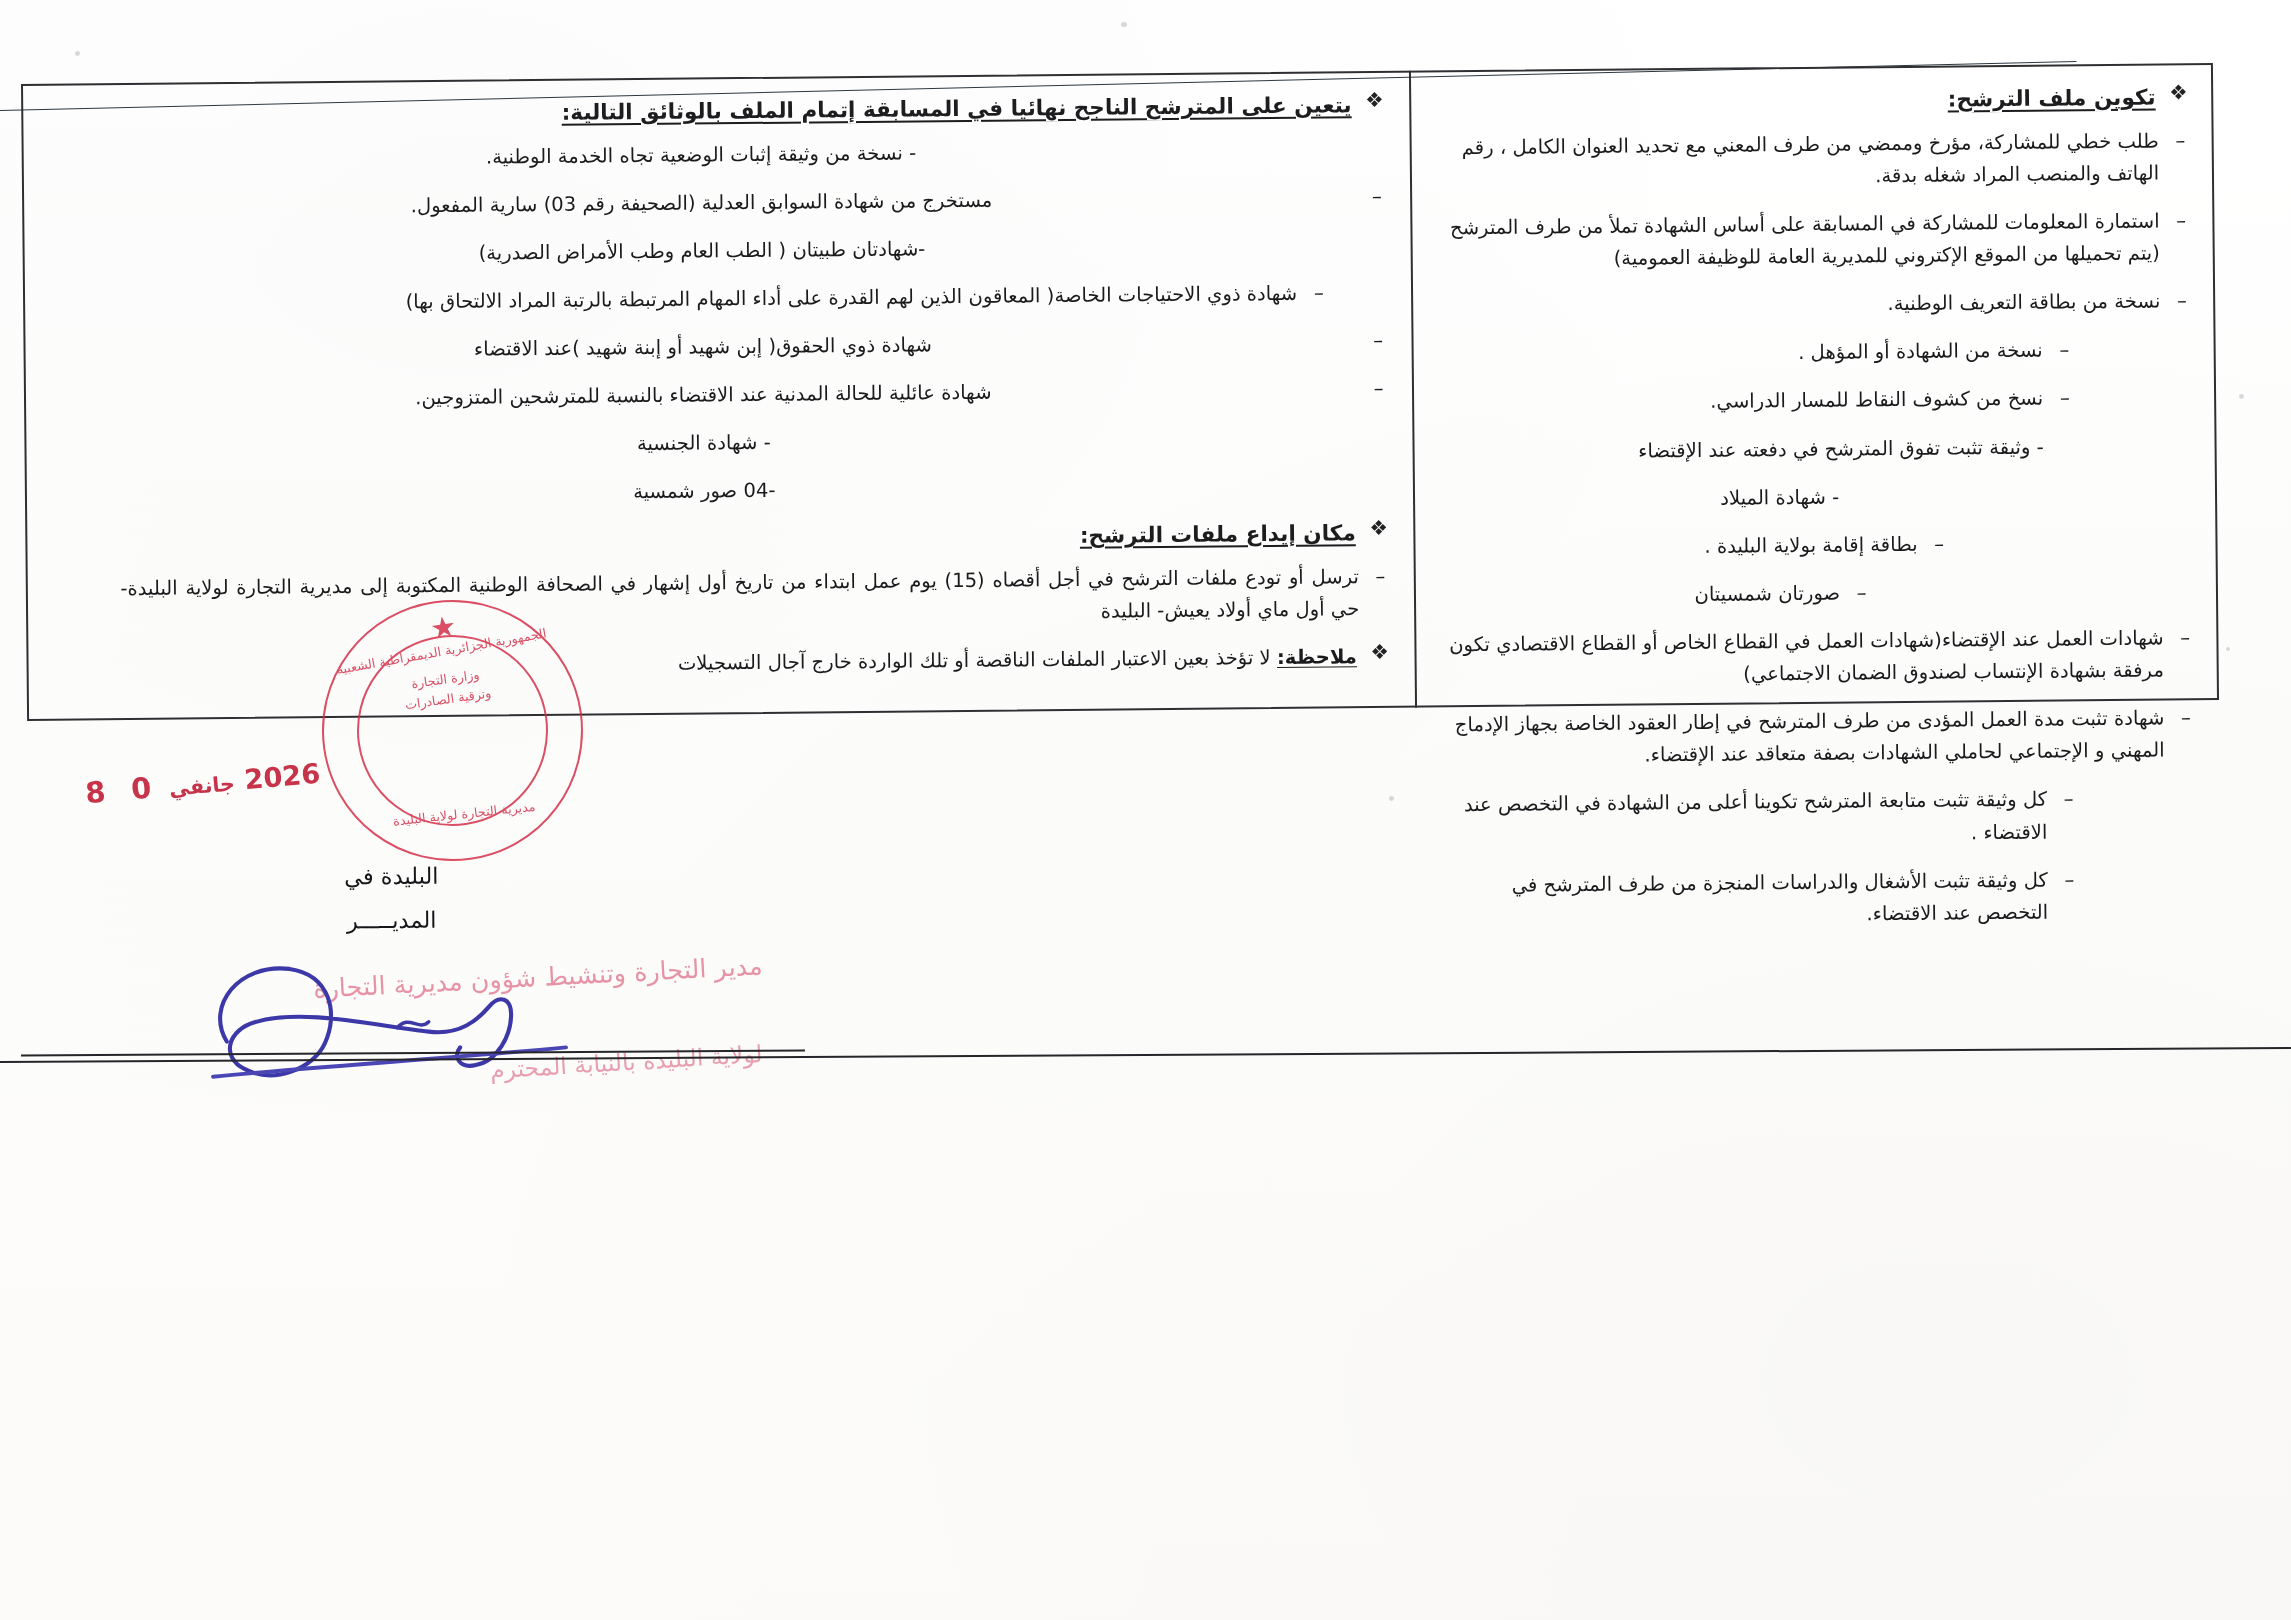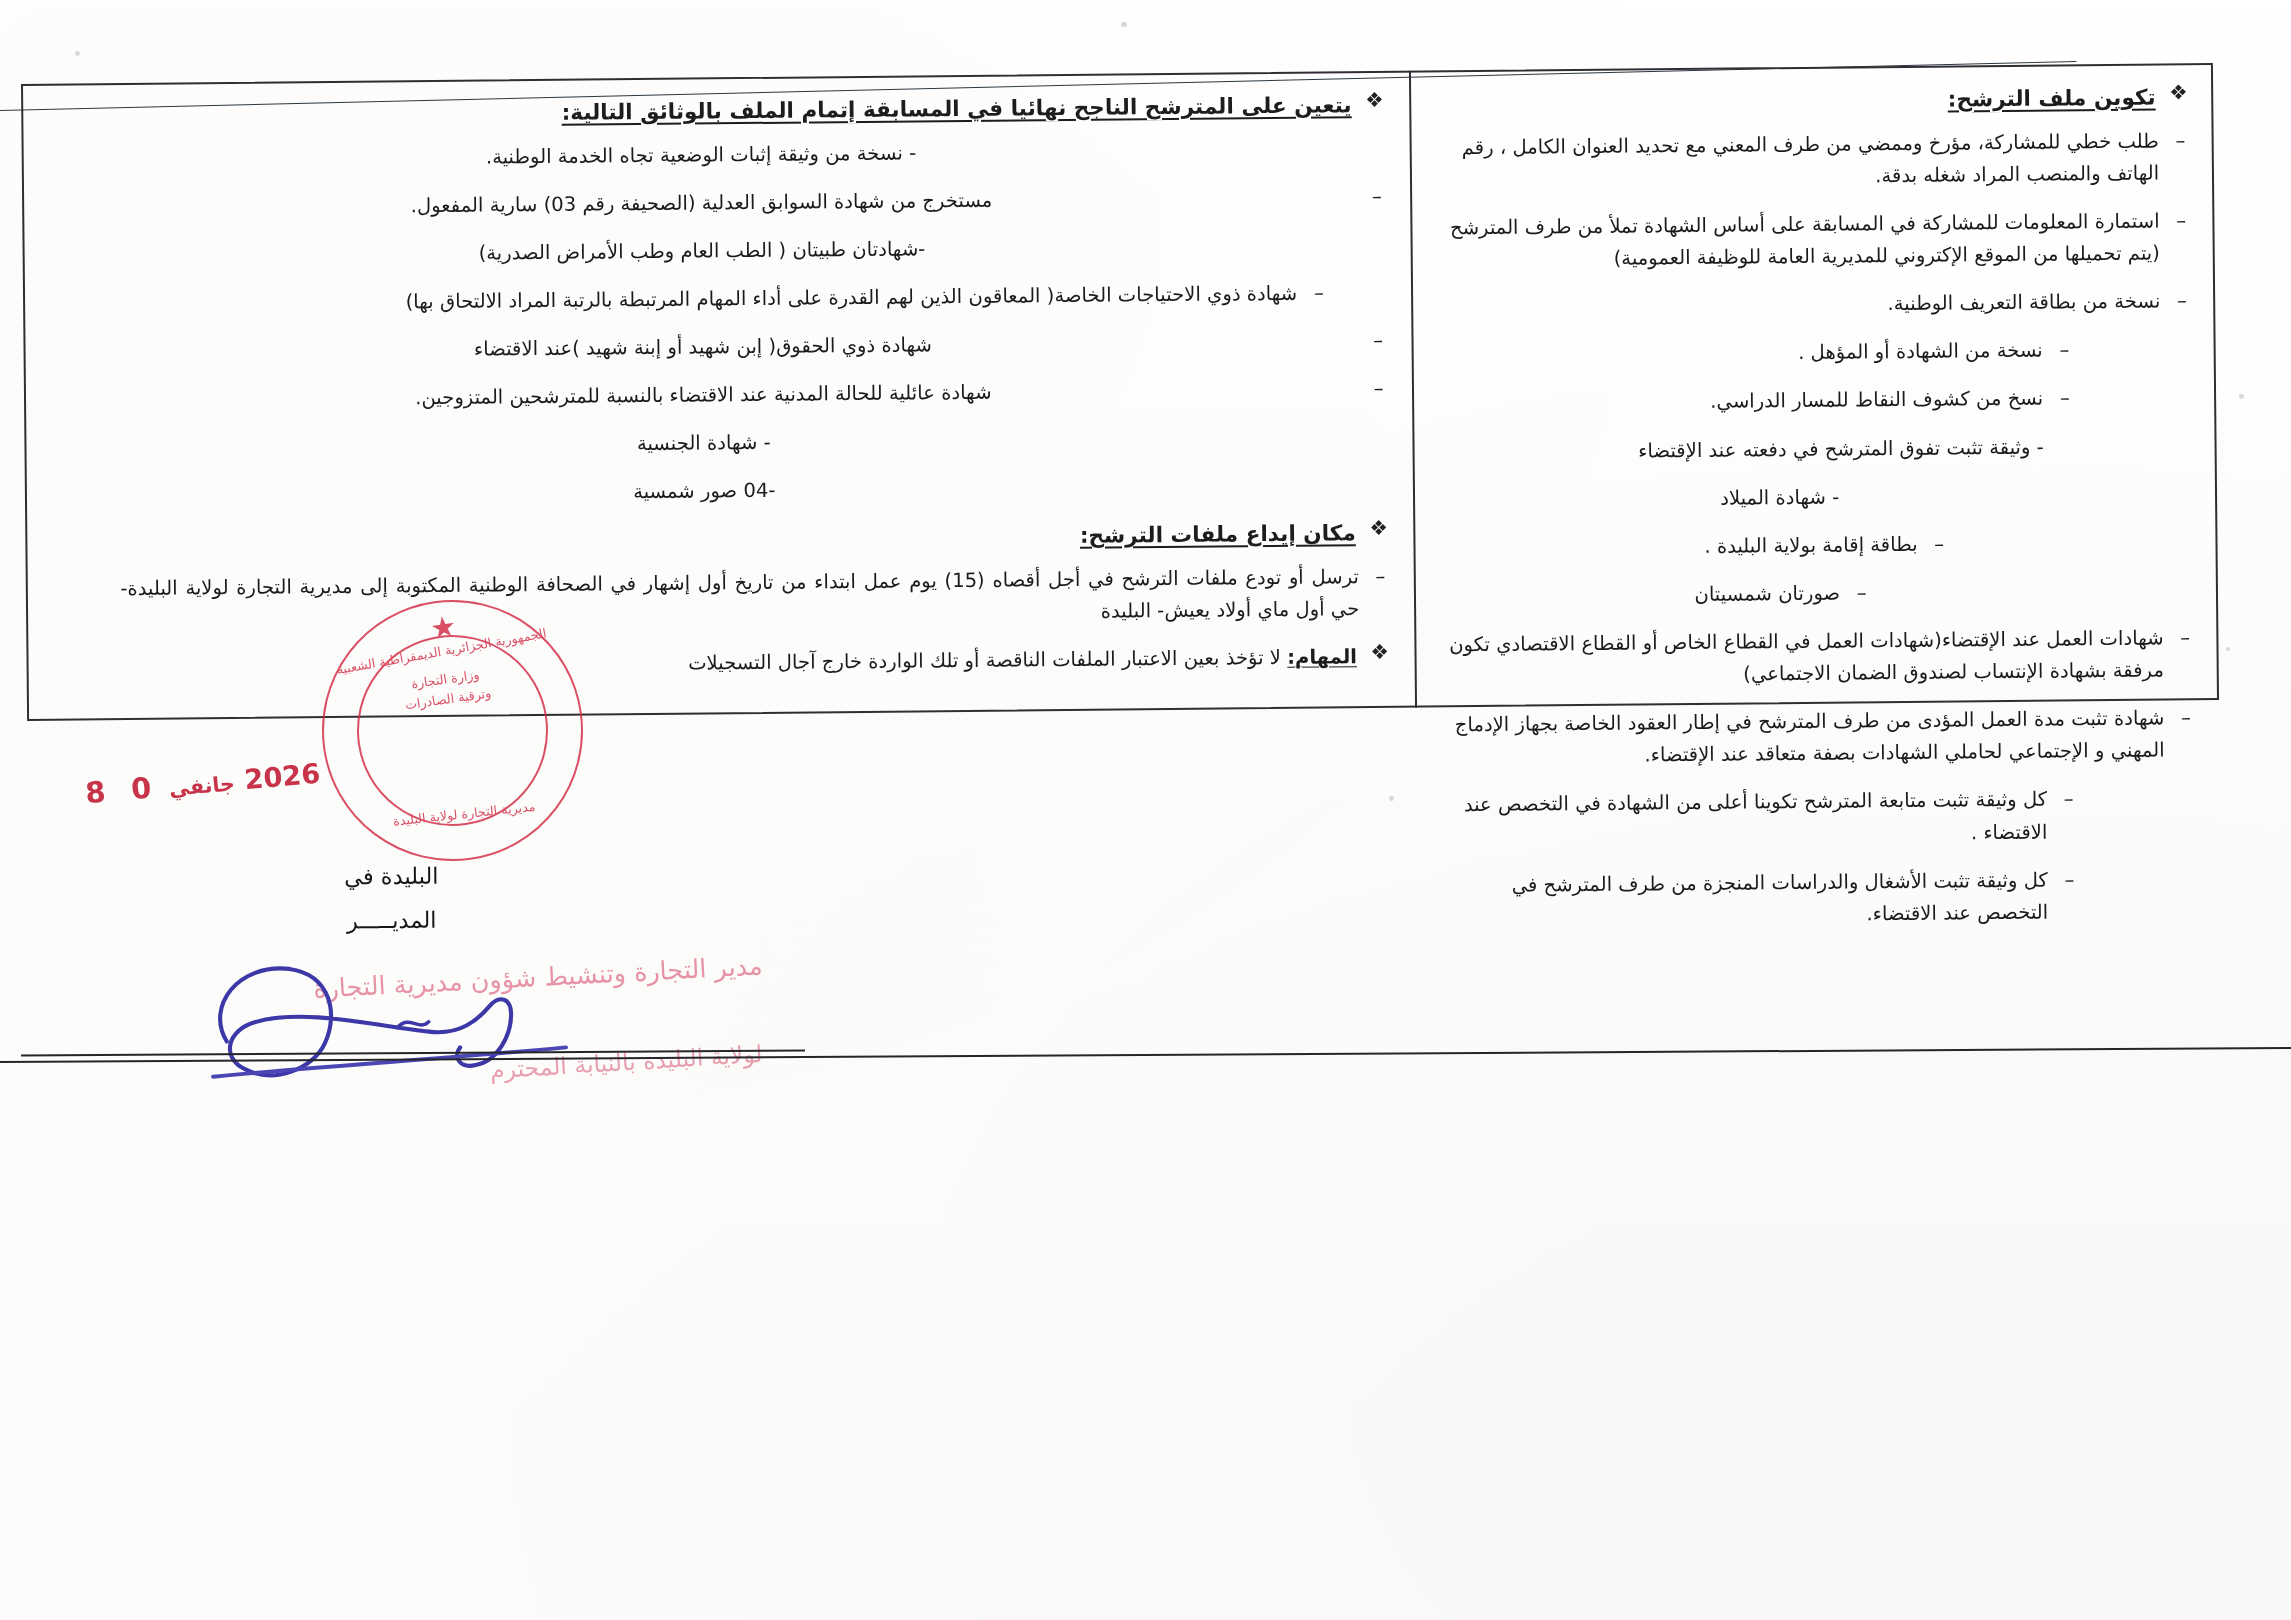--- a/index.html
+++ b/index.html
@@ -436,21 +436,21 @@
       <ul class="doc-list">
         <li class="ta-justify" style="padding-left:69px;">
           <span class="dash">–</span>
           <span class="itext">ترسل أو تودع ملفات الترشح في أجل أقصاه (15) يوم عمل ابتداء من تاريخ أول إشهار في الصحافة الوطنية المكتوبة إلى مديرية التجارة لولاية البليدة- حي أول ماي أولاد يعيش- البليدة</span>
         </li>
       </ul>
 
       <div class="heading" style="margin-top:2px;padding-left:39px;">
         <span class="bullet">❖</span>
         <span style="font-size:19.6px;line-height:1.65;color:#1b1b1e;text-align:justify;">
-          <span style="font-weight:bold;text-decoration:underline;text-underline-offset:2.9px;">المهام:</span>
+          <span style="font-weight:bold;text-decoration:underline;text-underline-offset:2.9px;">ملاحظة:</span>
           <span>لا تؤخذ بعين الاعتبار الملفات الناقصة أو تلك الواردة خارج آجال التسجيلات</span>
         </span>
       </div>
     </div>
   </div>
 
   <div class="date-stamp">
     <span class="d-year">2026</span>
     <span class="d-month">جانفي</span>
     <span class="d-day">0 8</span>

